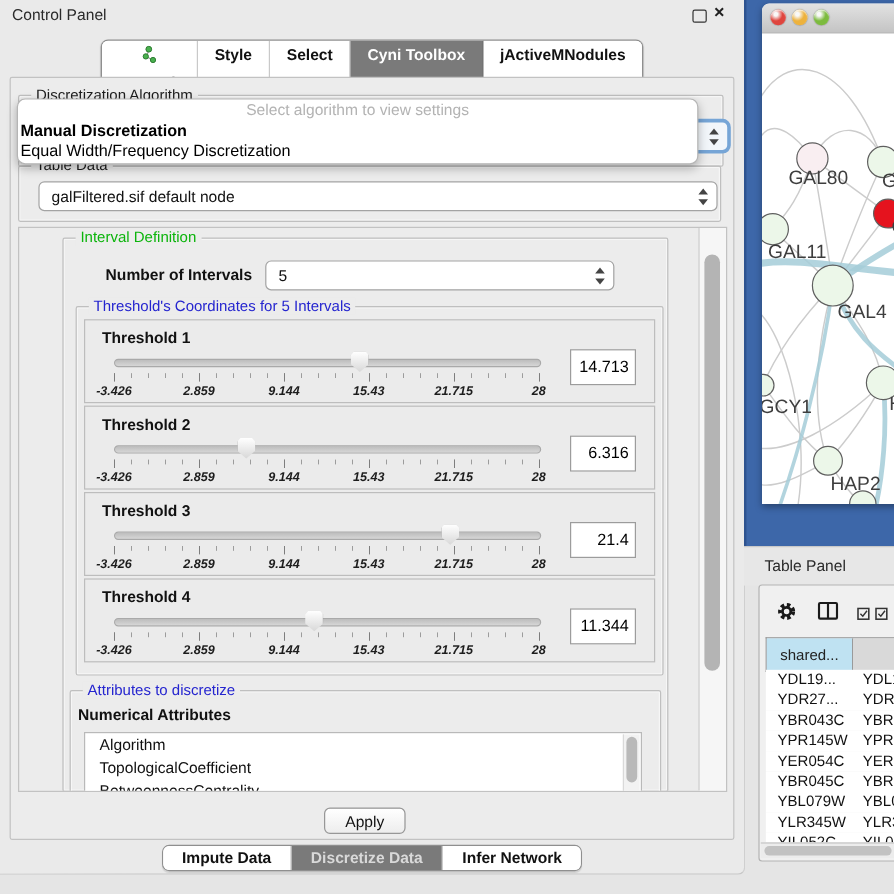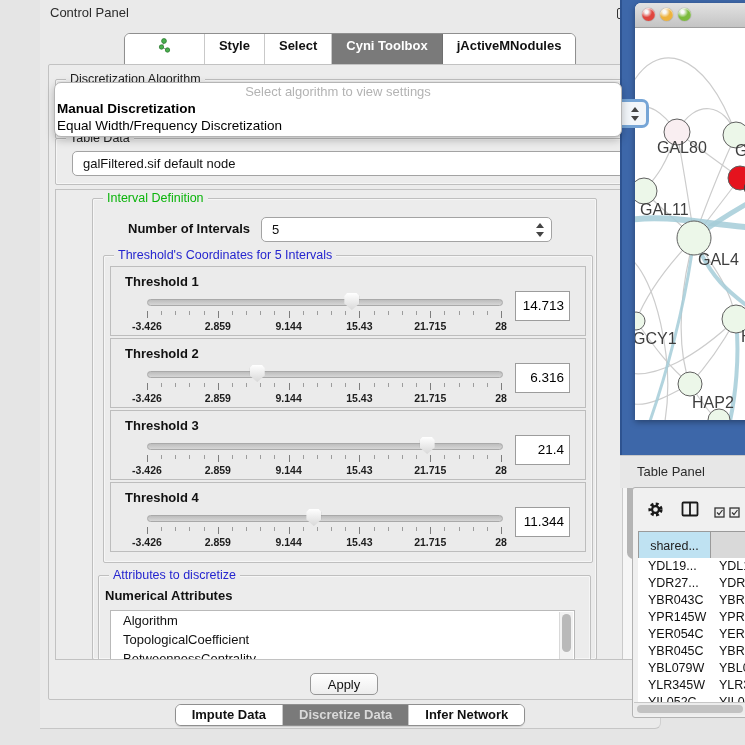--- a/index.html
+++ b/index.html
@@ -3,21 +3,21 @@
 <meta charset="utf-8">
 <style>
   html,body{margin:0;padding:0;}
   body{width:745px;height:745px;overflow:hidden;background:#e5e5e5;
        font-family:"Liberation Sans", sans-serif; -webkit-font-smoothing:antialiased;}
   .page{position:relative;width:745px;height:745px;}
 
   
   .control-panel{position:absolute;left:0;top:0;width:620px;height:728px;
     background:#eaeaea;border-right:1px solid #cfcfcf;border-bottom:1px solid #c6c6c6;
-    border-radius:0 0 6px 0;margin-left:40px;}
+    border-radius:0 0 6px 0;}
   .titlebar{position:absolute;left:0;top:0;width:100%;height:24px;}
   .titlebar .title{position:absolute;left:10px;top:5px;font-size:13px;color:#2b2b2b;}
   .float-icon{position:absolute;left:577px;top:8px;width:10px;height:9px;
     border:1.6px solid #333;border-radius:2px;}
   .close-icon{position:absolute;left:595px;top:2px;font-size:15px;font-weight:bold;color:#222;}
 
   
   .tabstrip{position:absolute;left:0;top:33px;width:100%;display:flex;justify-content:center;}
   .tabs{display:flex;border:1px solid #8f8f8f;border-radius:6px;overflow:hidden;background:#fff;
     box-shadow:0 1px 1px rgba(0,0,0,.15);}
@@ -69,21 +69,21 @@
   .vthumb{position:absolute;left:4px;top:22px;width:13px;height:347px;background:#b4b4b4;border-radius:7px;}
 
   .interval-group{left:36px;top:8px;width:503px;height:460px;}
   .num-label{position:absolute;left:35px;top:22px;font-size:13px;font-weight:bold;color:#111;}
   .num-combo{left:168px;top:18px;width:291px;height:25px;}
 
   .thresh-group{left:10px;top:56px;width:488px;height:306px;}
   .threshold-block{position:absolute;left:6px;width:476px;height:70px;background:#ebebeb;
     border:1px solid #bdbdbd;box-sizing:border-box;}
   .th-label{position:absolute;left:14px;top:7px;font-size:13px;font-weight:bold;color:#111;}
-  .slider{position:absolute;left:36px;top:26px;width:354px;height:42px;}
+  .slider{position:absolute;left:24px;top:26px;width:354px;height:42px;font-style:italic;}
   .track{position:absolute;left:0;top:6px;width:100%;height:5px;border:1px solid #a9a9a9;
     border-radius:4px;background:linear-gradient(#bdbdbd,#d6d6d6);}
   .thumb{position:absolute;top:0;width:15px;height:17px;
     background:linear-gradient(#ffffff,#d8d8d8);
     clip-path:polygon(50% 100%,0 62%,0 18%,18% 0,82% 0,100% 18%,100% 62%);
     filter:drop-shadow(0 0 1px #8a8a8a);}
   .ticks{position:absolute;left:0;width:355px;}
   .ticks.minor{top:18px;height:4px;
     background-image:repeating-linear-gradient(90deg,#9c9c9c 0,#9c9c9c 1px,transparent 1px,transparent 14.16px);}
   .ticks.major{top:18px;height:7px;

